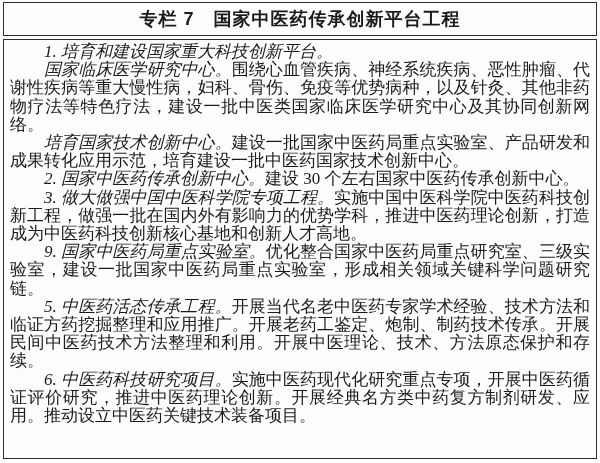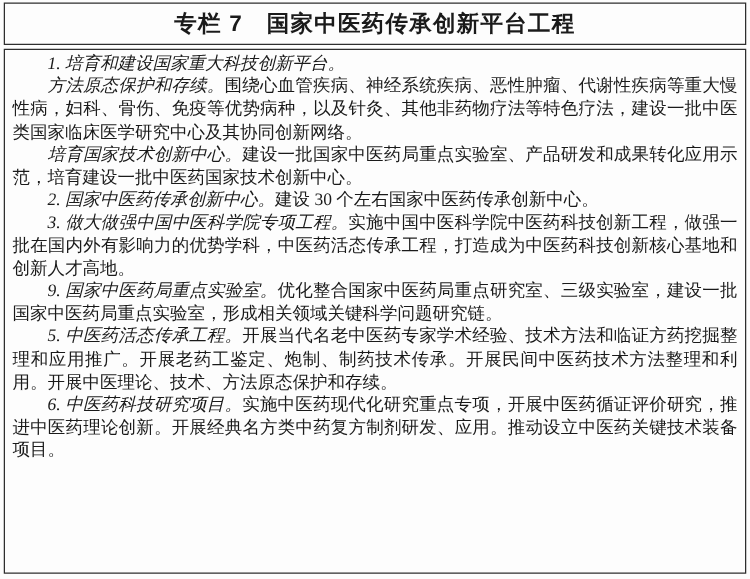--- a/index.html
+++ b/index.html
@@ -38,21 +38,21 @@
   .body-box{
     box-sizing:border-box;
     border:1.5px solid var(--border);
     height:420px;
     padding:3px 6px 0 6px;
     overflow:hidden;
     background:var(--bg);
   }
   p.para{
     margin:0;
-    font-size:14px;
+    font-size:17px;
     line-height:18.2px;
     text-align:justify;
     text-indent:2em;
     color:var(--text);
   }
   .lead{
     font-style:italic; 
   }
 </style>
 </head>
@@ -61,22 +61,22 @@
 <div class="page">
 
   <div class="title-box">
     <span class="page-title">专栏 7　国家中医药传承创新平台工程</span>
   </div>
 
   <div class="gap"></div>
 
   <div class="body-box">
     <p class="para"><span class="lead">1. 培育和建设国家重大科技创新平台。</span><span></span></p>
-    <p class="para"><span class="lead">方法原态保护和存续。</span><span>围绕心血管疾病、神经系统疾病、恶性肿瘤、代谢性疾病等重大慢性病，妇科、骨伤、免疫等优势病种，以及针灸、其他非药物疗法等特色疗法，建设一批中医类国家临床医学研究中心及其协同创新网络。</span></p>
+    <p class="para"><span class="lead">国家临床医学研究中心。</span><span>围绕心血管疾病、神经系统疾病、恶性肿瘤、代谢性疾病等重大慢性病，妇科、骨伤、免疫等优势病种，以及针灸、其他非药物疗法等特色疗法，建设一批中医类国家临床医学研究中心及其协同创新网络。</span></p>
     <p class="para"><span class="lead">培育国家技术创新中心。</span><span>建设一批国家中医药局重点实验室、产品研发和成果转化应用示范，培育建设一批中医药国家技术创新中心。</span></p>
     <p class="para"><span class="lead">2. 国家中医药传承创新中心。</span><span>建设 30 个左右国家中医药传承创新中心。</span></p>
-    <p class="para"><span class="lead">3. 做大做强中国中医科学院专项工程。</span><span>实施中国中医科学院中医药科技创新工程，做强一批在国内外有影响力的优势学科，中医药活态传承工程，打造成为中医药科技创新核心基地和创新人才高地。</span></p>
+    <p class="para"><span class="lead">3. 做大做强中国中医科学院专项工程。</span><span>实施中国中医科学院中医药科技创新工程，做强一批在国内外有影响力的优势学科，推进中医药理论创新，打造成为中医药科技创新核心基地和创新人才高地。</span></p>
     <p class="para"><span class="lead">9. 国家中医药局重点实验室。</span><span>优化整合国家中医药局重点研究室、三级实验室，建设一批国家中医药局重点实验室，形成相关领域关键科学问题研究链。</span></p>
     <p class="para"><span class="lead">5. 中医药活态传承工程。</span><span>开展当代名老中医药专家学术经验、技术方法和临证方药挖掘整理和应用推广。开展老药工鉴定、炮制、制药技术传承。开展民间中医药技术方法整理和利用。开展中医理论、技术、方法原态保护和存续。</span></p>
     <p class="para"><span class="lead">6. 中医药科技研究项目。</span><span>实施中医药现代化研究重点专项，开展中医药循证评价研究，推进中医药理论创新。开展经典名方类中药复方制剂研发、应用。推动设立中医药关键技术装备项目。</span></p>
   </div>
 
 </div>
 
 </body></html>

